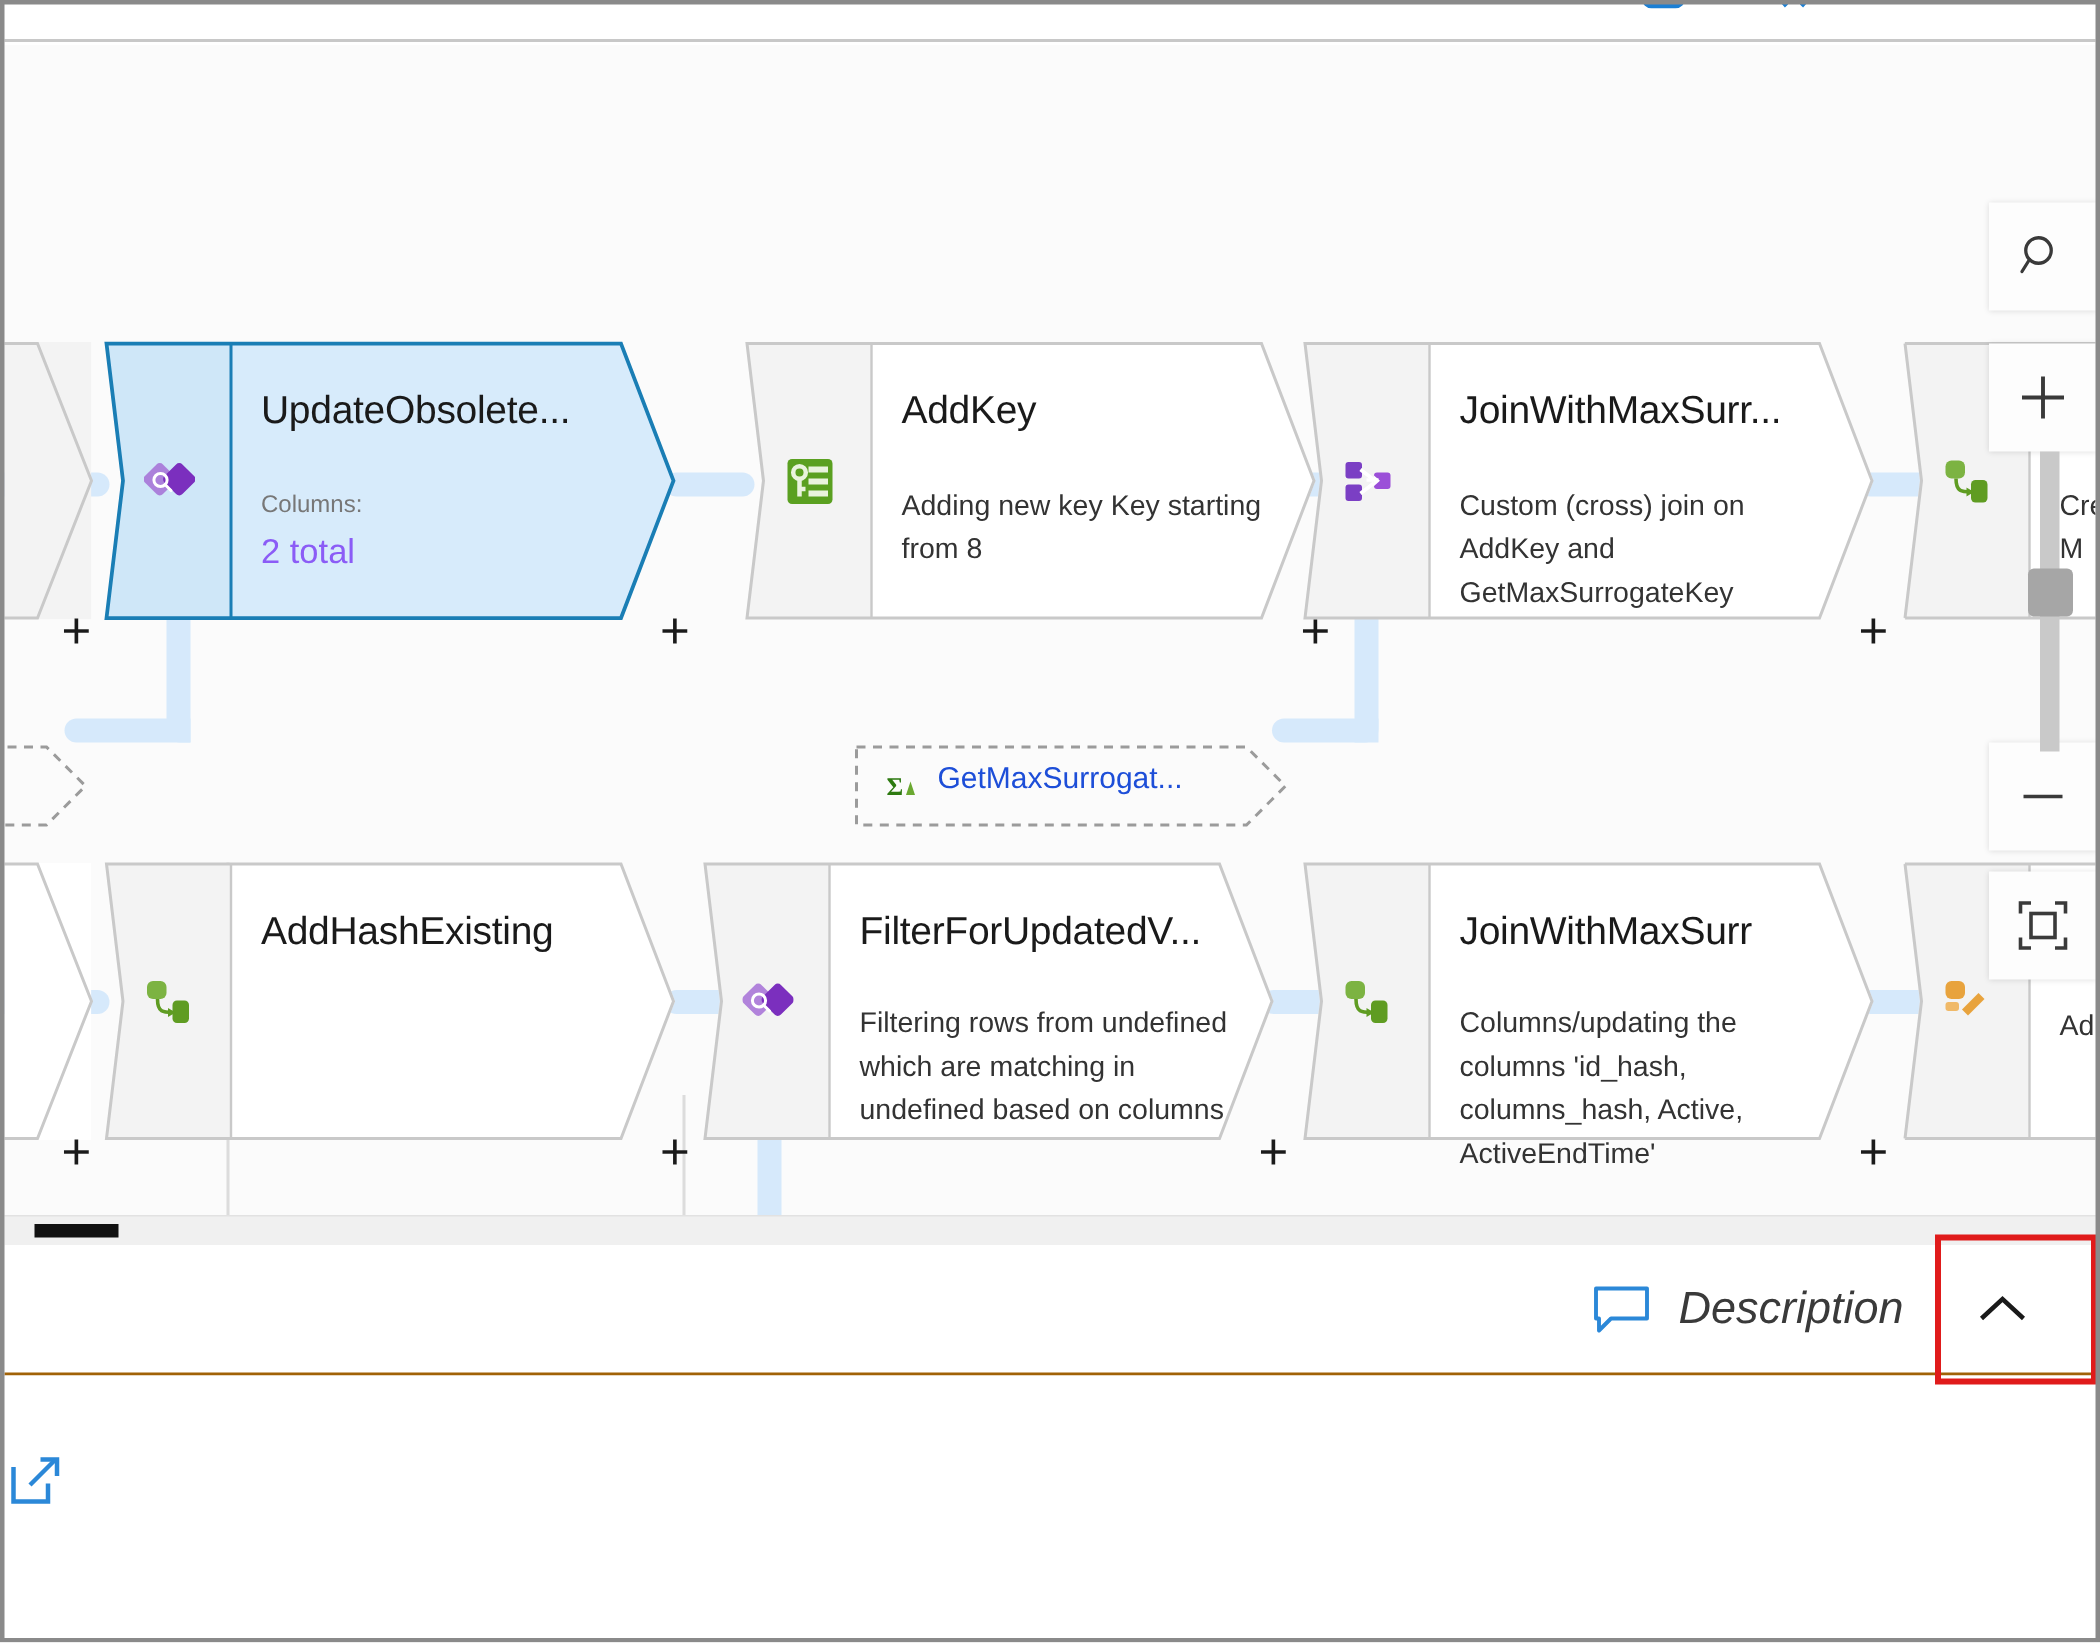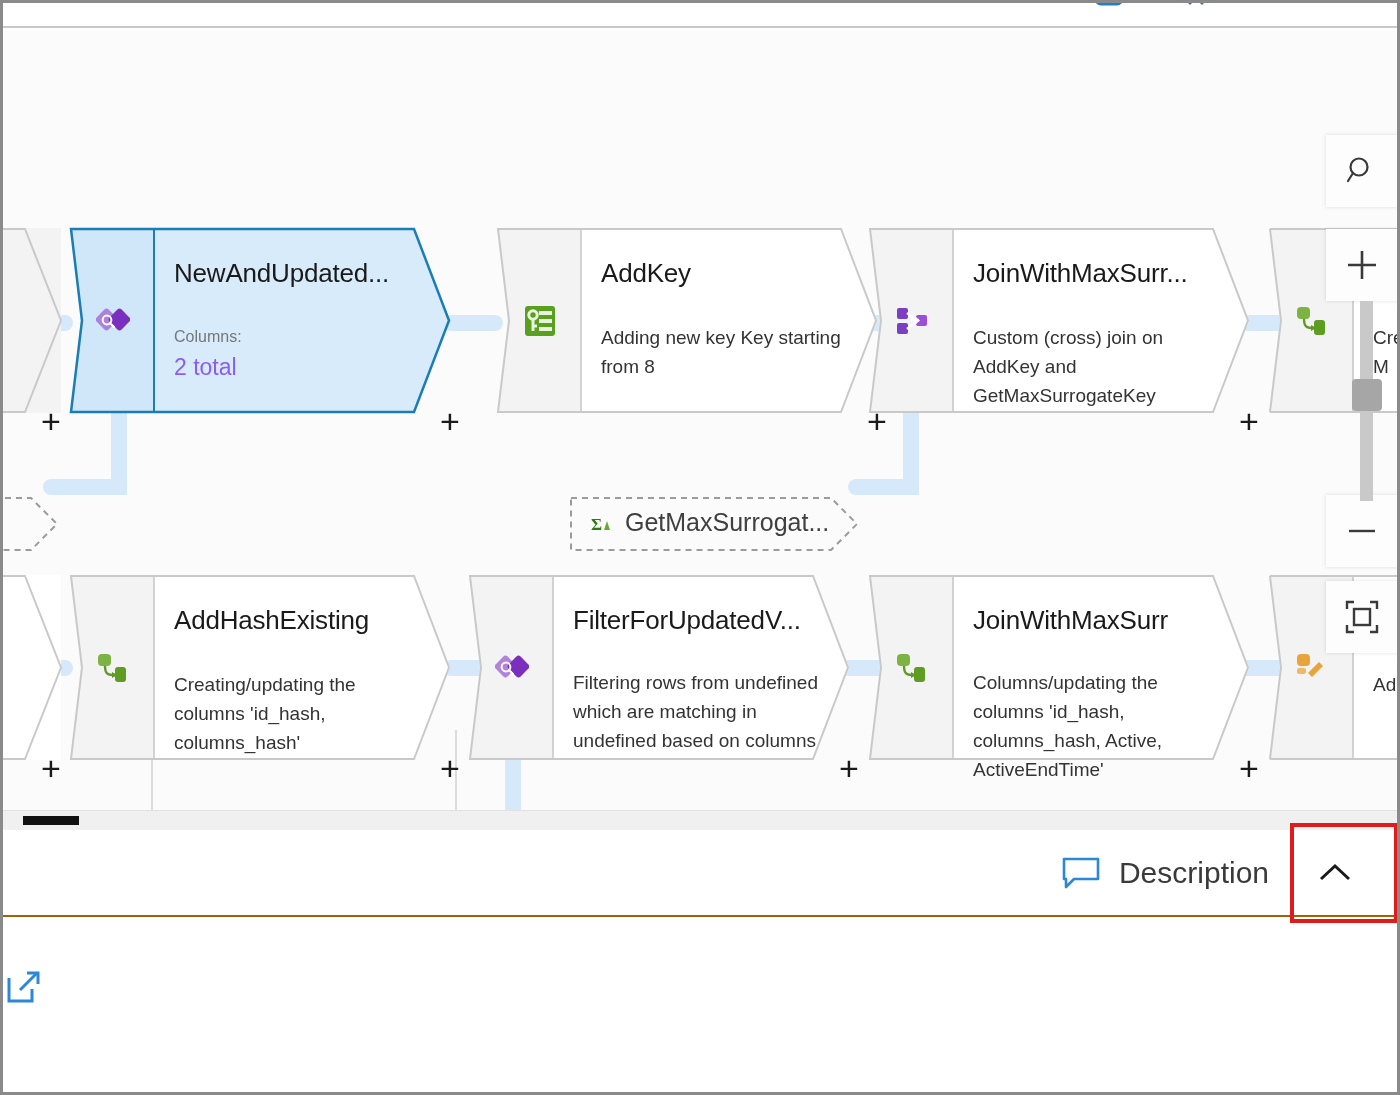--- a/index.html
+++ b/index.html
@@ -85,21 +85,21 @@
   .node.selected .nbody{background:#d7ebfb;}
 
   
   .cnode{
     position:absolute;height:56px;
     display:flex;align-items:center;
   }
   .cnode svg.cdash{position:absolute;left:0;top:0;overflow:visible;}
   .cnode .c-icon{position:absolute;left:22px;top:16px;width:24px;height:24px;}
   .cnode .c-label{
-    position:absolute;left:56px;top:12px;font-size:25px;color:#404040;white-space:nowrap;
+    position:absolute;left:56px;top:12px;font-size:20px;color:#1d4ed8;white-space:nowrap;
   }
 
   
   .zoompanel{position:absolute;right:2px;top:135px;width:72px;z-index:40;}
   .zbtn{
     width:72px;height:72px;background:#fdfdfd;
     box-shadow:0 0 4px rgba(0,0,0,.13);
     display:flex;align-items:center;justify-content:center;
   }
   .zslot{position:relative;width:72px;height:200px;display:flex;align-items:center;justify-content:center;}
@@ -110,20 +110,21 @@
   .hscroll{
     position:absolute;left:3px;top:810px;width:1394px;height:20px;background:#f0f0f0;
     border-top:1px solid #e2e2e2;
   }
   .hscroll-thumb{position:absolute;left:20px;top:5px;width:56px;height:9px;background:#111;}
 
   
   .descbar{
     position:absolute;left:3px;top:830px;width:1394px;height:85px;background:#ffffff;
     border-bottom:2px solid #a16207;
+    font-style:italic;
   }
   .desc-row{
     position:absolute;right:14px;top:0;height:85px;display:flex;align-items:center;gap:18px;
   }
   .desc-icon{width:40px;height:34px;color:#2b88d8;}
   .desc-label{font-size:30px;color:#3a3a3a;}
   .chev-btn{
     width:96px;height:85px;display:flex;align-items:center;justify-content:center;
   }
   .redbox{
@@ -208,21 +209,21 @@
         <path d="M84 1 L84 184" stroke="#1a7eb5" stroke-width="2"></path>
       </svg>
       <span class="n-icon">
         <svg viewBox="0 0 34 34" width="34" height="34">
           <rect x="2" y="7" width="17" height="17" rx="3" transform="rotate(-45 10.5 15.5)" fill="#a56fd6" opacity=".85"></rect>
           <rect x="15" y="7" width="17" height="17" rx="3" transform="rotate(-45 23.5 15.5)" fill="#7b2fbe"></rect>
           <circle cx="11" cy="16" r="4.4" fill="none" stroke="#ffffff" stroke-width="2"></circle>
           <path d="M14 19 L18 23" stroke="#ffffff" stroke-width="2" stroke-linecap="round"></path>
         </svg>
       </span>
-      <div class="n-title">NewAndUpdated...</div>
+      <div class="n-title">UpdateObsolete...</div>
       <div class="n-sub-label">Columns:</div>
       <div class="n-sub-val">2 total</div>
       <span class="plus" style="left:370px;top:176px;">+</span>
     </div>
 
     <div class="node" style="left:494px;top:198px;width:380px;">
       <div class="gutter"></div>
       <div class="nbody" style="width:296px;"></div>
       <svg class="outline" width="380" height="185" viewBox="0 0 380 185">
         <path d="M1 1 L344 1 L379 92.5 L344 184 L1 184 L12 92.5 Z" fill="none" stroke="#c9c9c9" stroke-width="2"></path>
@@ -322,21 +323,20 @@
       </svg>
       <span class="n-icon">
         <svg viewBox="0 0 34 34" width="34" height="34">
           <rect x="2" y="3" width="13" height="12" rx="4" fill="#7cb342"></rect>
           <rect x="19" y="16" width="11" height="15" rx="3" fill="#5f9c22"></rect>
           <path d="M9 15 C9 24 13 24 19 24" stroke="#5f9c22" stroke-width="2.4" fill="none"></path>
           <path d="M16 21 L21 24 L16 27" fill="#5f9c22"></path>
         </svg>
       </span>
       <div class="n-title">AddHashExisting</div>
-      <div class="n-desc">Creating/updating the columns 'id_hash, columns_hash'</div>
       <span class="plus" style="left:370px;top:176px;">+</span>
     </div>
 
     <div class="node" style="left:466px;top:545px;width:380px;">
       <div class="gutter"></div>
       <div class="nbody" style="width:296px;"></div>
       <svg class="outline" width="380" height="185" viewBox="0 0 380 185">
         <path d="M1 1 L344 1 L379 92.5 L344 184 L1 184 L12 92.5 Z" fill="none" stroke="#c9c9c9" stroke-width="2"></path>
         <path d="M84 1 L84 184" stroke="#c9c9c9" stroke-width="1.6"></path>
       </svg>

